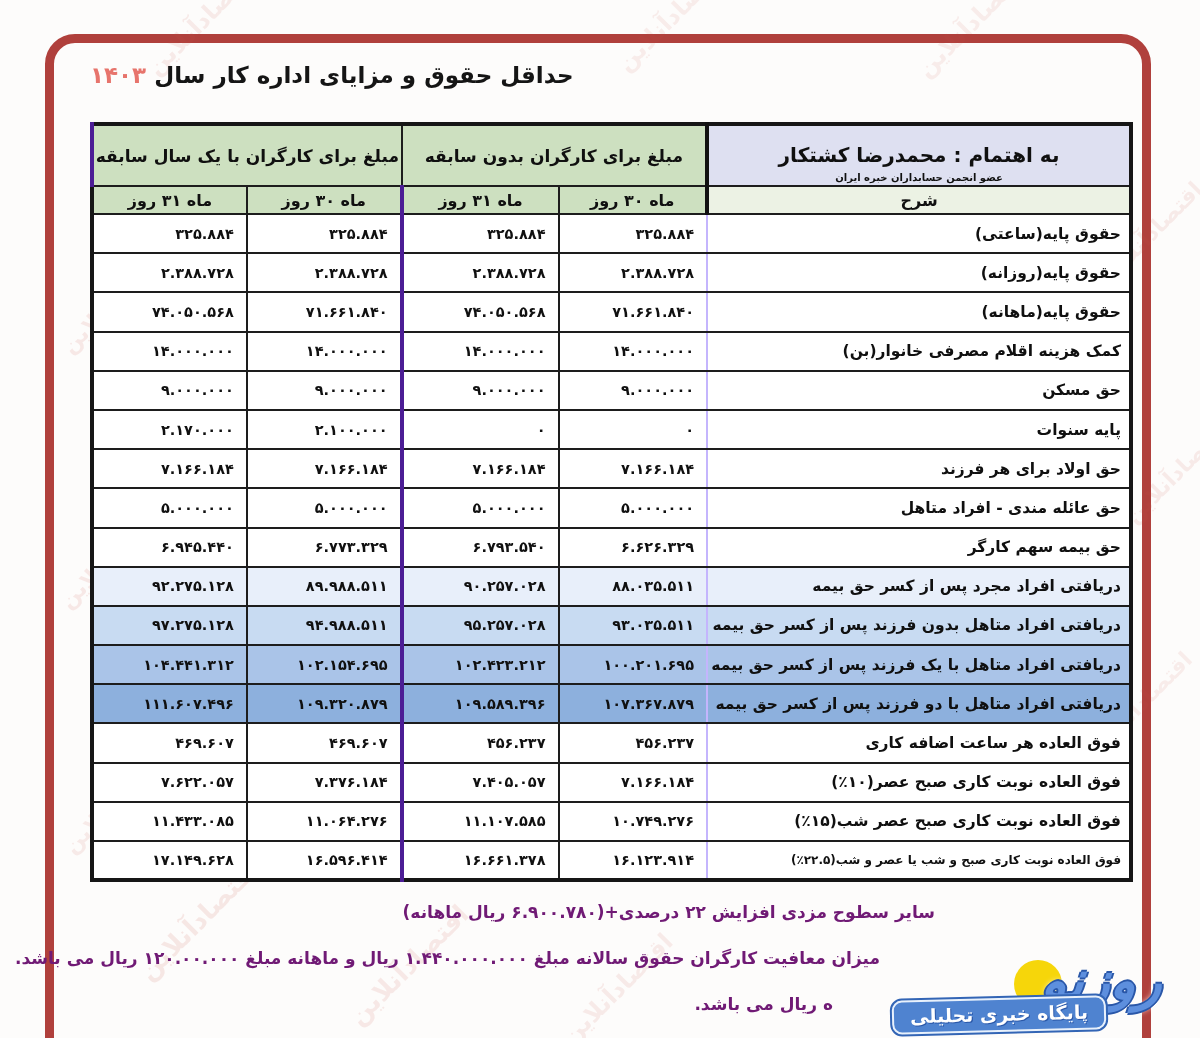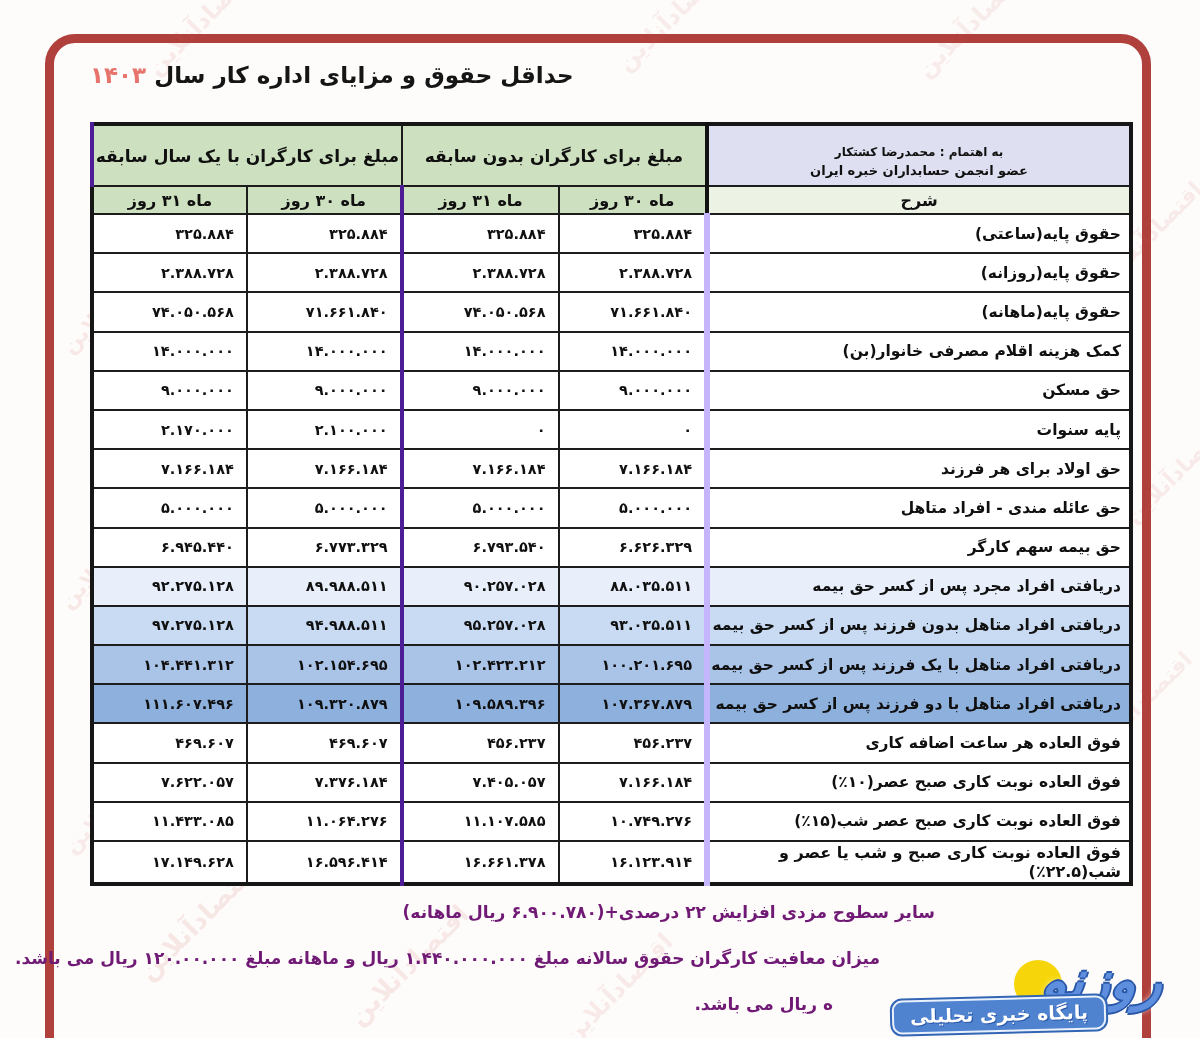--- a/index.html
+++ b/index.html
@@ -34,39 +34,39 @@
     width:100%;border-collapse:collapse;table-layout:fixed;direction:rtl;
     border:4px solid #161616;background:#fff;
   }
   th,td{
     border:2px solid #1d1d1d;font-weight:bold;color:#101010;
     overflow:hidden;box-sizing:border-box;
   }
   .hrowA th{height:62px;}
   .hrowB th{height:28px;font-size:16px;}
   .credit{background:#dee0f1;vertical-align:middle;}
-  .credit1{font-size:12px;line-height:1.6;margin-top:12px;}
-  .credit2{font-size:13px;line-height:1.3;}
+  .credit1{font-size:20px;line-height:1.6;margin-top:12px;}
+  .credit2{font-size:10px;line-height:1.3;}
   .group-h{background:#cde0c0;font-size:17px;}
   .sub-h{background:#cde0c0;}
   .desc-h{background:#ecf2e4;font-size:17px;border-left:4px solid #111;}
   .credit{border-left:4px solid #111;}
   .gb{border-left:4px solid #4c1d95;}            
   tbody tr{height:39.2px;background:#fff;}
   tbody td.desc{
-    text-align:right;padding-right:8px;font-size:15.5px;border-left:6px solid #c4b5fd;
+    text-align:right;padding-right:8px;font-size:15.5px;border-left:2px solid #c4b5fd;
   }
   tbody td.num{
     text-align:right;padding-right:12px;font-size:14.5px;letter-spacing:0.5px;
   }
   tr.tint1{background:#e8effa;}
   tr.tint2{background:#c8dbf2;}
   tr.tint3{background:#aac4e8;}
   tr.tint4{background:#8db0dd;}
-  tr.small-label td.desc{font-size:16px;}
+  tr.small-label td.desc{font-size:12px;}
   
   .note{
     position:absolute;direction:rtl;white-space:nowrap;z-index:3;
     font-weight:bold;font-size:17px;color:#701a75;
   }
   .note-1{top:902px;right:265px;}
   .note-2{top:948px;right:320px;}
   .note-3{top:994px;right:367px;}
   
   .logo{position:absolute;right:42px;bottom:0;width:330px;height:70px;z-index:6;}

